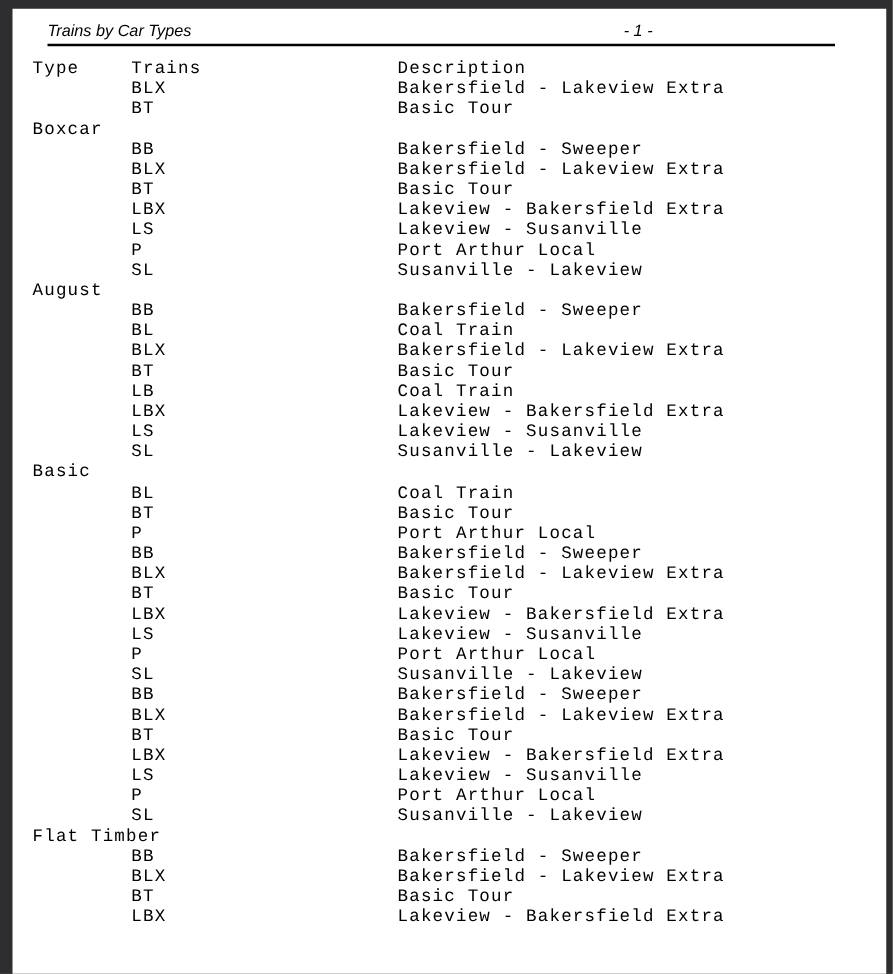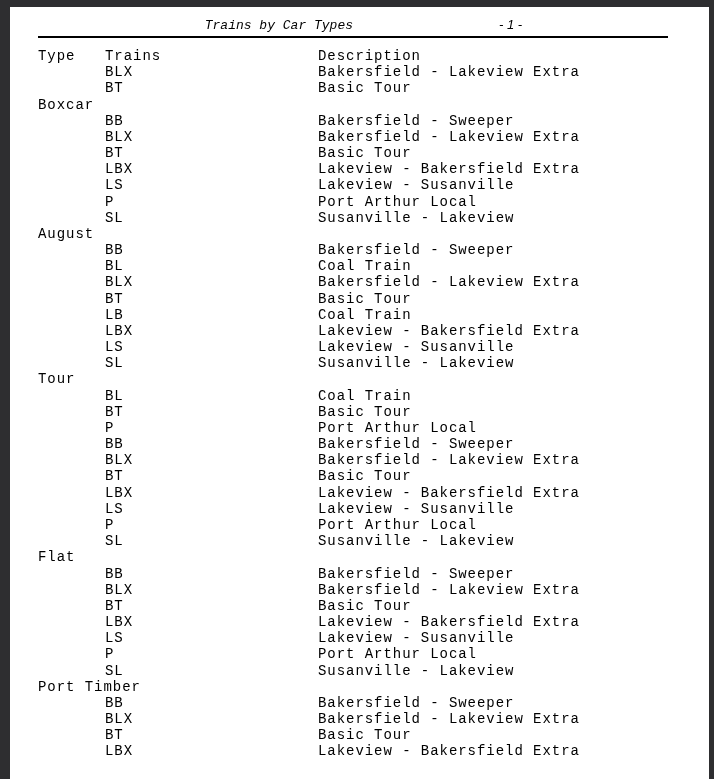--- a/index.html
+++ b/index.html
@@ -20,37 +20,37 @@
     margin: 11px 41px 0 28px;
     display: flex;
     align-items: baseline;
     border-bottom: 2px solid #000;
     padding-bottom: 3px;
     font-family: "Liberation Sans", sans-serif;
     font-style: italic;
     font-size: 13px;
     line-height: 14px;
   }
-  .report-header .hl { flex: 1; text-align: right; font-family: Liberation Mono, monospace; }
+  .report-header .hl { flex: 1; text-align: left; }
   .report-header .hc { flex: 1; text-align: center; }
   .report-header .hr { flex: 1; text-align: right; }
   .report-body {
     margin-top: 10px;
     font-family: "Liberation Mono", "DejaVu Sans Mono", monospace;
     font-size: 14px;
     letter-spacing: 0.95px;
   }
   .row {
     position: relative;
     height: 16.18px;
     line-height: 16px;
     white-space: pre;
   }
   .row span { position: absolute; top: 0; }
-  .col-type { left: 28px; }
+  .col-type { left: 16px; }
   .col-code { left: 95px; text-align: center; }
   .col-desc { left: 272px; margin-left: 36px; }
 </style>
 </head>
 <body style="background: rgb(46, 46, 48);">
 
 <div class="page" style="background: rgb(255, 255, 255); color: rgb(0, 0, 0);">
 
   <div class="report-header">
     <span class="hl">Trains by Car Types</span>
@@ -76,40 +76,39 @@
         <div class="row"><span class="col-code">SL</span><span class="col-desc">Susanville - Lakeview</span></div>
         <div class="row"><span class="col-type">August</span></div>
         <div class="row"><span class="col-code">BB</span><span class="col-desc">Bakersfield - Sweeper</span></div>
         <div class="row"><span class="col-code">BL</span><span class="col-desc">Coal Train</span></div>
         <div class="row"><span class="col-code">BLX</span><span class="col-desc">Bakersfield - Lakeview Extra</span></div>
         <div class="row"><span class="col-code">BT</span><span class="col-desc">Basic Tour</span></div>
         <div class="row"><span class="col-code">LB</span><span class="col-desc">Coal Train</span></div>
         <div class="row"><span class="col-code">LBX</span><span class="col-desc">Lakeview - Bakersfield Extra</span></div>
         <div class="row"><span class="col-code">LS</span><span class="col-desc">Lakeview - Susanville</span></div>
         <div class="row"><span class="col-code">SL</span><span class="col-desc">Susanville - Lakeview</span></div>
-        <div class="row"><span class="col-type">Tour</span></div>
+        <div class="row"><span class="col-type">Basic</span></div>
         <div class="row"><span class="col-code">BL</span><span class="col-desc">Coal Train</span></div>
         <div class="row"><span class="col-code">BT</span><span class="col-desc">Basic Tour</span></div>
         <div class="row"><span class="col-code">P</span><span class="col-desc">Port Arthur Local</span></div>
         <div class="row"><span class="col-code">BB</span><span class="col-desc">Bakersfield - Sweeper</span></div>
         <div class="row"><span class="col-code">BLX</span><span class="col-desc">Bakersfield - Lakeview Extra</span></div>
         <div class="row"><span class="col-code">BT</span><span class="col-desc">Basic Tour</span></div>
         <div class="row"><span class="col-code">LBX</span><span class="col-desc">Lakeview - Bakersfield Extra</span></div>
         <div class="row"><span class="col-code">LS</span><span class="col-desc">Lakeview - Susanville</span></div>
         <div class="row"><span class="col-code">P</span><span class="col-desc">Port Arthur Local</span></div>
         <div class="row"><span class="col-code">SL</span><span class="col-desc">Susanville - Lakeview</span></div>
-        <div class="row"><span class="col-type">Flat</span></div>
         <div class="row"><span class="col-code">BB</span><span class="col-desc">Bakersfield - Sweeper</span></div>
         <div class="row"><span class="col-code">BLX</span><span class="col-desc">Bakersfield - Lakeview Extra</span></div>
         <div class="row"><span class="col-code">BT</span><span class="col-desc">Basic Tour</span></div>
         <div class="row"><span class="col-code">LBX</span><span class="col-desc">Lakeview - Bakersfield Extra</span></div>
         <div class="row"><span class="col-code">LS</span><span class="col-desc">Lakeview - Susanville</span></div>
         <div class="row"><span class="col-code">P</span><span class="col-desc">Port Arthur Local</span></div>
         <div class="row"><span class="col-code">SL</span><span class="col-desc">Susanville - Lakeview</span></div>
-        <div class="row"><span class="col-type">Port Timber</span></div>
+        <div class="row"><span class="col-type">Flat Timber</span></div>
         <div class="row"><span class="col-code">BB</span><span class="col-desc">Bakersfield - Sweeper</span></div>
         <div class="row"><span class="col-code">BLX</span><span class="col-desc">Bakersfield - Lakeview Extra</span></div>
         <div class="row"><span class="col-code">BT</span><span class="col-desc">Basic Tour</span></div>
         <div class="row"><span class="col-code">LBX</span><span class="col-desc">Lakeview - Bakersfield Extra</span></div>
       </div>
   </div>
 
 </div>
 
 </body></html>

